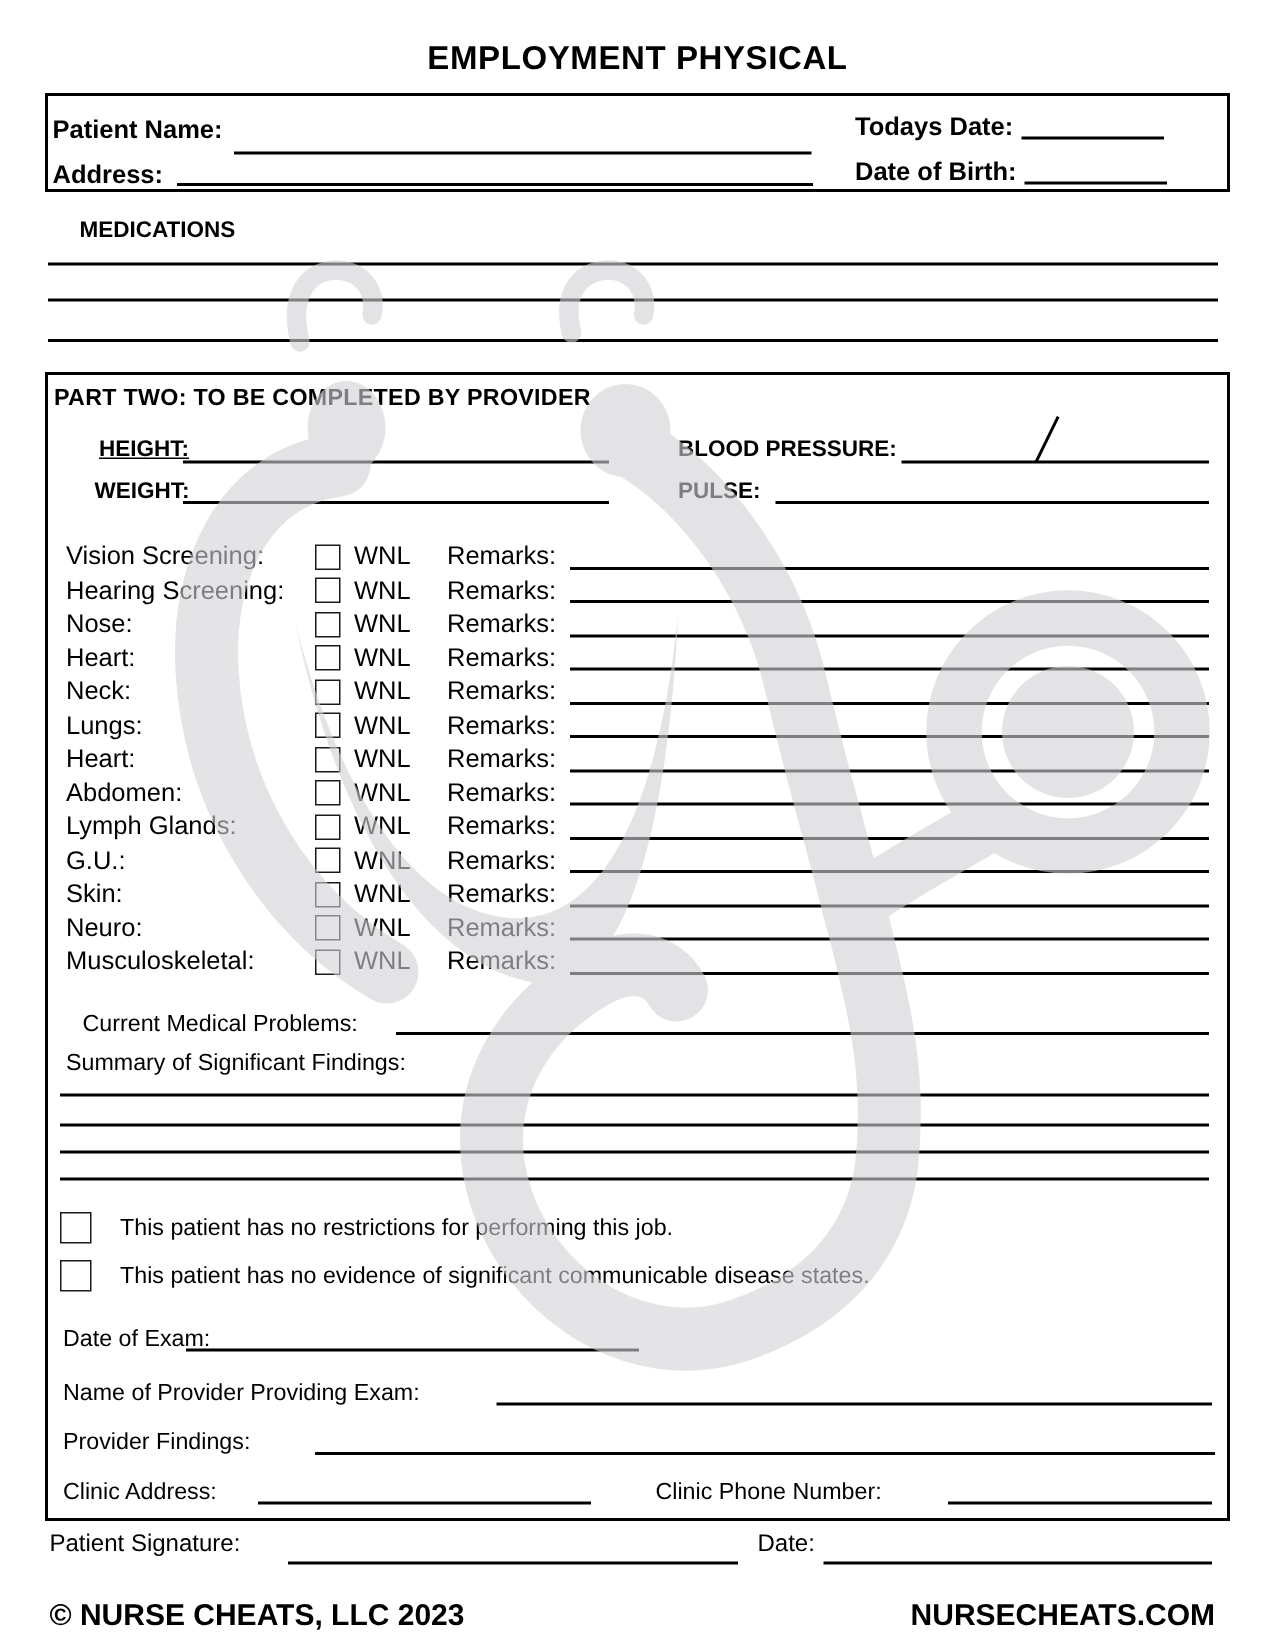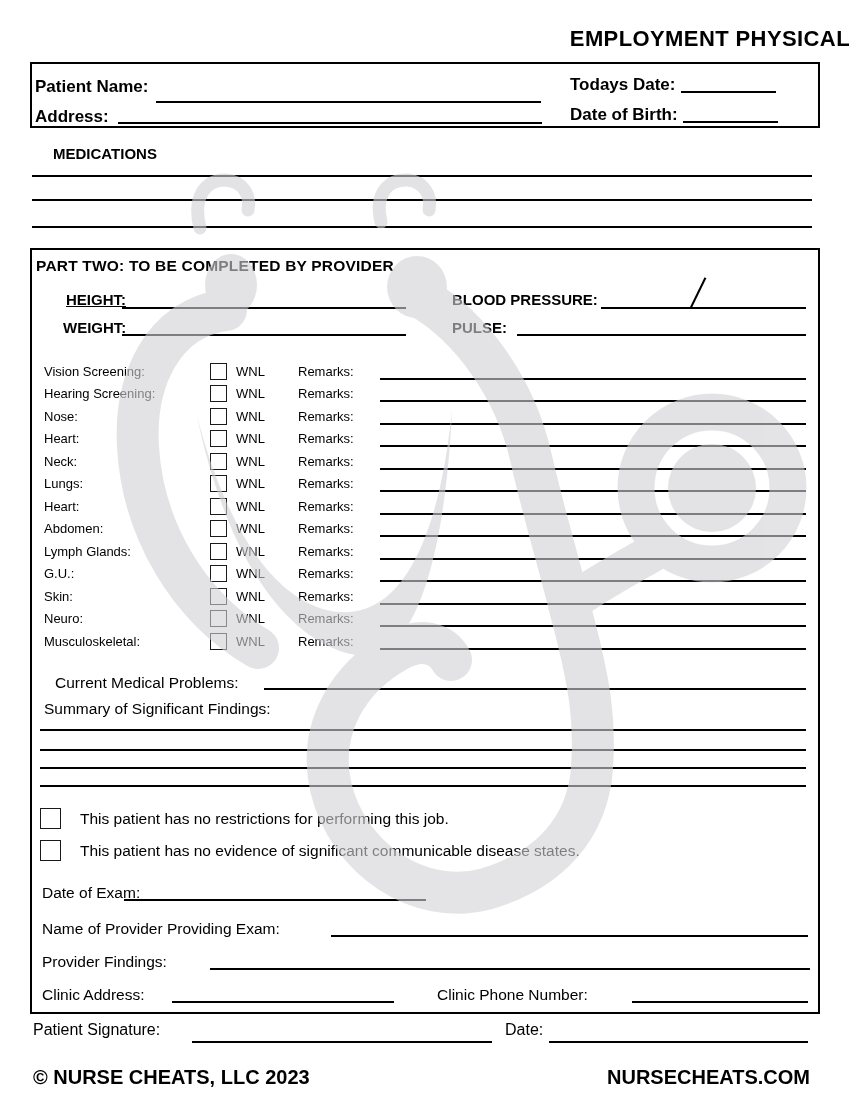--- a/index.html
+++ b/index.html
@@ -11,36 +11,36 @@
   .b{font-weight:bold;}
   .line{position:absolute;height:0;border-bottom:2px solid #000;}
   .box{position:absolute;border:2px solid #000;background:transparent;}
   .cb{position:absolute;background:#fff;border:1.5px solid #1a1a1a;}
   .title{font-size:22px;font-weight:bold;letter-spacing:.4px;}
   .lbl17{font-size:17px;font-weight:bold;}
   .lbl15b{font-size:15px;font-weight:bold;margin-left:20px;}
   .heading{font-size:15.5px;font-weight:bold;letter-spacing:.2px;}
   
   .exam-rows{position:absolute;left:30px;top:360px;width:790px;}
-  .exam-row{display:flex;align-items:center;height:22.5px;padding-left:14px;padding-right:14px;font-size:13px;}
+  .exam-row{display:flex;align-items:center;height:22.5px;padding-left:14px;padding-right:14px;font-size:17px;}
   .exam-label{width:166px;flex:0 0 166px;}
   .exam-cb{flex:0 0 15px;width:15px;height:15px;border:1.5px solid #1a1a1a;background:#fff;margin-right:9px;}
   .exam-wnl{flex:0 0 62px;}
   .exam-remarks{flex:0 0 82px;}
   .exam-line{flex:1;height:0;border-bottom:2px solid #000;align-self:flex-end;margin-bottom:3px;}
   .slash{position:absolute;width:2px;height:34px;background:#000;transform:rotate(26deg);}
   .wm{position:absolute;left:0;top:0;width:850px;height:1100px;pointer-events:none;z-index:10;}
   .statement{font-size:15.5px;}
 </style>
 </head>
 <body>
 
 <div class="page">
 
-  <div class="abs title" style="left:0;top:26px;width:850px;text-align:right;">EMPLOYMENT PHYSICAL</div>
+  <div class="abs title" style="left:0;top:26px;width:850px;text-align:center;">EMPLOYMENT PHYSICAL</div>
 
   <div class="box" style="left:30px;top:62px;width:786px;height:62px;"></div>
   <div class="abs lbl17" style="left:35px;top:77px;">Patient Name:</div>
   <div class="line" style="left:156px;top:101px;width:385px;"></div>
   <div class="abs lbl17" style="left:570px;top:75px;">Todays Date:</div>
   <div class="line" style="left:681px;top:91px;width:95px;"></div>
   <div class="abs lbl17" style="left:35px;top:107px;">Address:</div>
   <div class="line" style="left:118px;top:122px;width:424px;"></div>
   <div class="abs lbl17" style="left:570px;top:105px;">Date of Birth:</div>
   <div class="line" style="left:683px;top:121px;width:95px;"></div>

